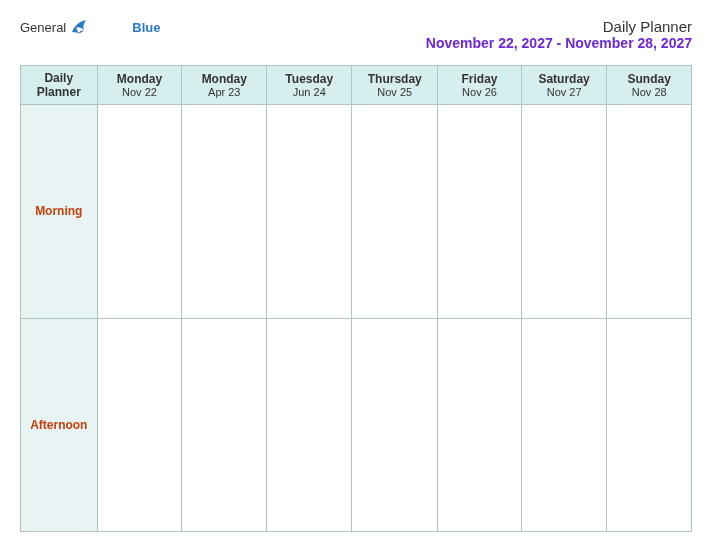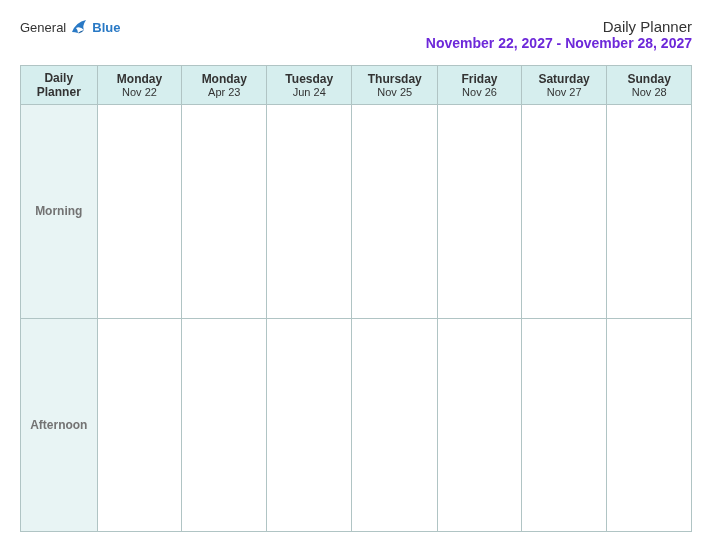--- a/index.html
+++ b/index.html
@@ -36,20 +36,21 @@
     }
     .logo-general {
       font-size: 13px;
       color: #333;
       font-weight: normal;
     }
     .logo-blue {
       font-size: 13px;
       color: #2979c5;
       font-weight: bold;
+      margin-left: 40px;
     }
     .logo-bird {
       width: 22px;
       height: 18px;
     }
     .title-area {
       text-align: right;
     }
     .title-main {
       font-size: 15px;
@@ -95,21 +96,21 @@
       height: 110px;
       vertical-align: middle;
       text-align: center;
       font-size: 12px;
       color: #4a7ab5;
       font-weight: bold;
       padding: 6px 4px;
     }
     .planner-table tbody tr td.row-label {
       background: #e8f4f4;
-      color: #737373;
+      color: #c2410c;
       font-size: 12px;
       font-weight: bold;
       width: 78px;
     }
     .planner-table tbody tr td.day-cell {
       color: transparent;
       user-select: none;
     }
     .col-label { width: 78px; }
     .col-day { width: 89px; }

